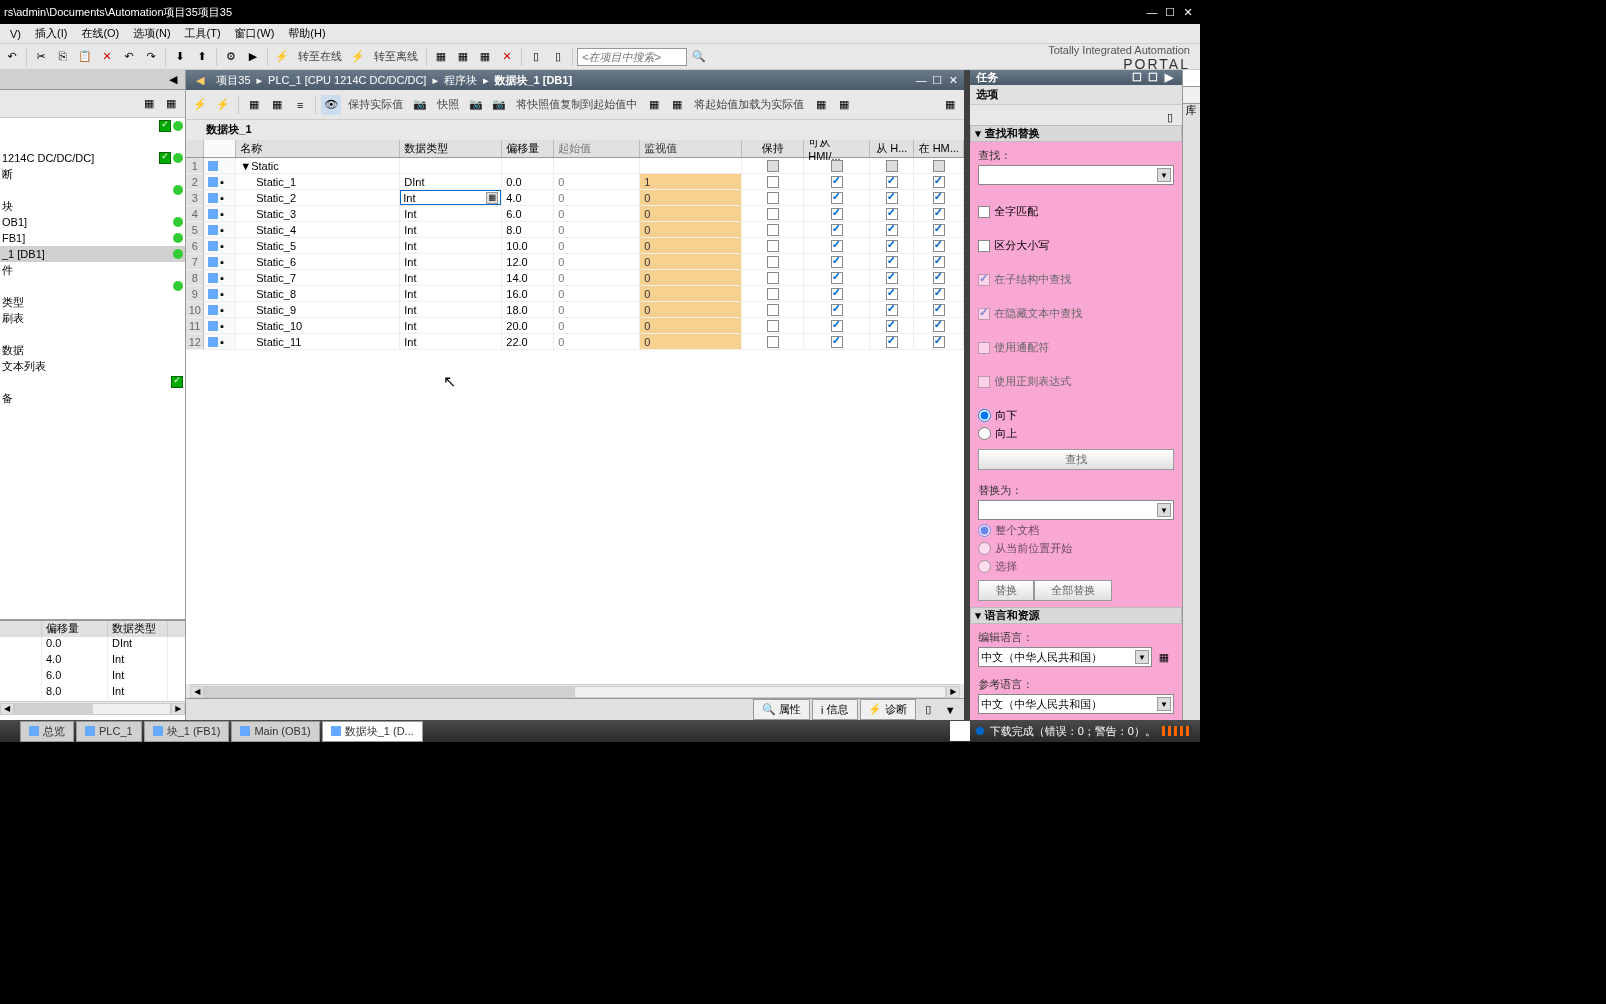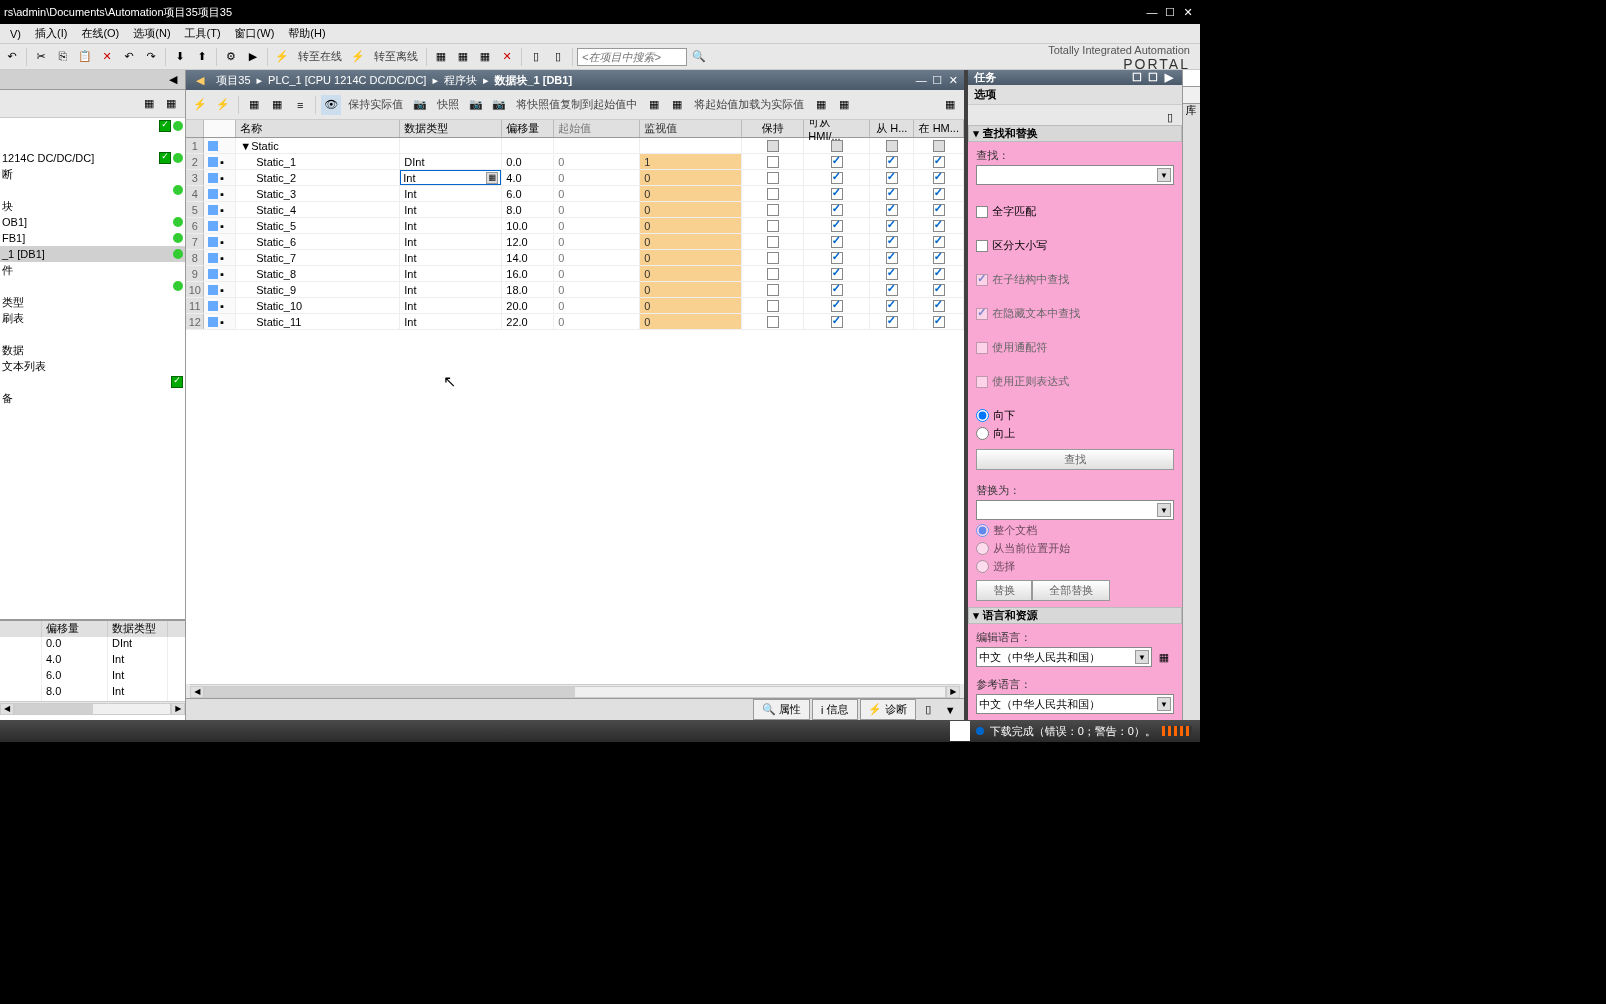--- a/index.html
+++ b/index.html
@@ -60,21 +60,21 @@
 .c-hmi1 { width: 66px; justify-content: center; }
 .c-hmi2 { width: 44px; justify-content: center; }
 .c-hmi3 { width: 50px; justify-content: center; }
 .cb { width: 12px; height: 12px; border: 1px solid #888; background: #fff; display: inline-block; }
 .cb.checked { background: #fff; position: relative; }
 .cb.checked::after { content: '✓'; color: #06c; font-size: 11px; font-weight: bold; position: absolute; top: -3px; left: 0; }
 .cb.gray { background: #ddd; }
 .glyph-blue { width: 10px; height: 10px; background: #6af; display: inline-block; margin-right: 2px; }
 .info-tabs { height: 22px; background: #e0e0e0; border-top: 1px solid #999; display: flex; align-items: center; justify-content: flex-end; padding: 0 4px; gap: 2px; }
 .info-tab { padding: 2px 8px; border: 1px solid #999; background: #f0f0f0; cursor: pointer; display: flex; align-items: center; gap: 3px; }
-.right-panel { width: 222px; background: #f0f0f0; border-left: 4px solid #404040; display: flex; flex-direction: column; }
+.right-panel { width: 222px; background: #f0f0f0; border-left: 6px solid #404040; display: flex; flex-direction: column; }
 .right-header { height: 20px; background: linear-gradient(#6a7a8a, #4a5a6a); color: #fff; display: flex; align-items: center; padding: 0 6px; font-weight: bold; justify-content: space-between; }
 .right-sub { height: 39px; background: #e0e0e0; border-bottom: 1px solid #ccc; display: flex; align-items: center; padding: 0 6px; font-weight: bold; }
 .accordion-hdr { height: 18px; background: #d8d8d8; border: 1px solid #bbb; display: flex; align-items: center; padding: 0 4px; font-weight: bold; gap: 4px; cursor: pointer; }
 .acc-body { padding: 6px 8px; background: #f9a8d4; }
 .field-label { color: #333; margin-bottom: 2px; display: block; }
 .chk-line { display: flex; align-items: center; gap: 4px; margin: 19px 0; color: #666; }
 .radio-line { display: flex; align-items: center; gap: 4px; margin: 3px 0; }
 .btn { padding: 2px 16px; border: 1px solid #999; background: linear-gradient(#fff,#e0e0e0); cursor: pointer; color: #666; }
 .combo { width: 100%; height: 20px; border: 1px solid #888; background: #fff; display: flex; align-items: center; justify-content: space-between; padding: 0 2px; }
 .combo-arrow { width: 14px; height: 14px; background: #ddd; border: 1px solid #999; display: flex; align-items: center; justify-content: center; font-size: 8px; }
@@ -324,20 +324,21 @@
         <span class="tb-btn">📷</span>
         <span class="tb-text">将快照值复制到起始值中</span>
         <span class="tb-btn">▦</span>
         <span class="tb-btn">▦</span>
         <span class="tb-text">将起始值加载为实际值</span>
         <span class="tb-btn">▦</span>
         <span class="tb-btn">▦</span>
         <span style="flex:1"></span>
         <span class="tb-btn">▦</span>
       </div>
+      <div class="block-title">数据块_1</div>
       <div class="db-table">
         <div class="db-header">
           <div class="c-rownum"></div>
           <div class="c-icon"></div>
           <div class="c-name">名称</div>
           <div class="c-type">数据类型</div>
           <div class="c-offset">偏移量</div>
           <div class="c-start">起始值</div>
           <div class="c-monitor" style="background:#e0e0e0">监视值</div>
           <div class="c-keep">保持</div>
@@ -732,20 +733,27 @@
     </div>
 
     <div class="side-tabs">
       <div class="side-tab active">任务</div>
       <div class="side-tab">库</div>
     </div>
   </div>
 
   <div class="statusbar">
     <div style="width:20px"></div>
+    <div id="sb-tabs" style="display:flex">
+        <div class="sb-tab"><span style="width:10px;height:10px;background:#6af;display:inline-block"></span>总览</div>
+        <div class="sb-tab"><span style="width:10px;height:10px;background:#6af;display:inline-block"></span>PLC_1</div>
+        <div class="sb-tab"><span style="width:10px;height:10px;background:#6af;display:inline-block"></span>块_1 (FB1)</div>
+        <div class="sb-tab"><span style="width:10px;height:10px;background:#6af;display:inline-block"></span>Main (OB1)</div>
+        <div class="sb-tab active"><span style="width:10px;height:10px;background:#6af;display:inline-block"></span>数据块_1 (D...</div>
+      </div>
     <div class="sb-status">
       <span class="tb-btn" style="background:#fff">▦</span>
       <span style="width:8px;height:8px;background:#06c;border-radius:50%"></span>
       <span>下载完成（错误：0；警告：0）。</span>
       <span style="width:30px;height:10px;background:repeating-linear-gradient(90deg,#f60,#f60 3px,#333 3px,#333 6px)"></span>
     </div>
   </div>
 
   <div class="cursor-img">↖</div>
 </div>

